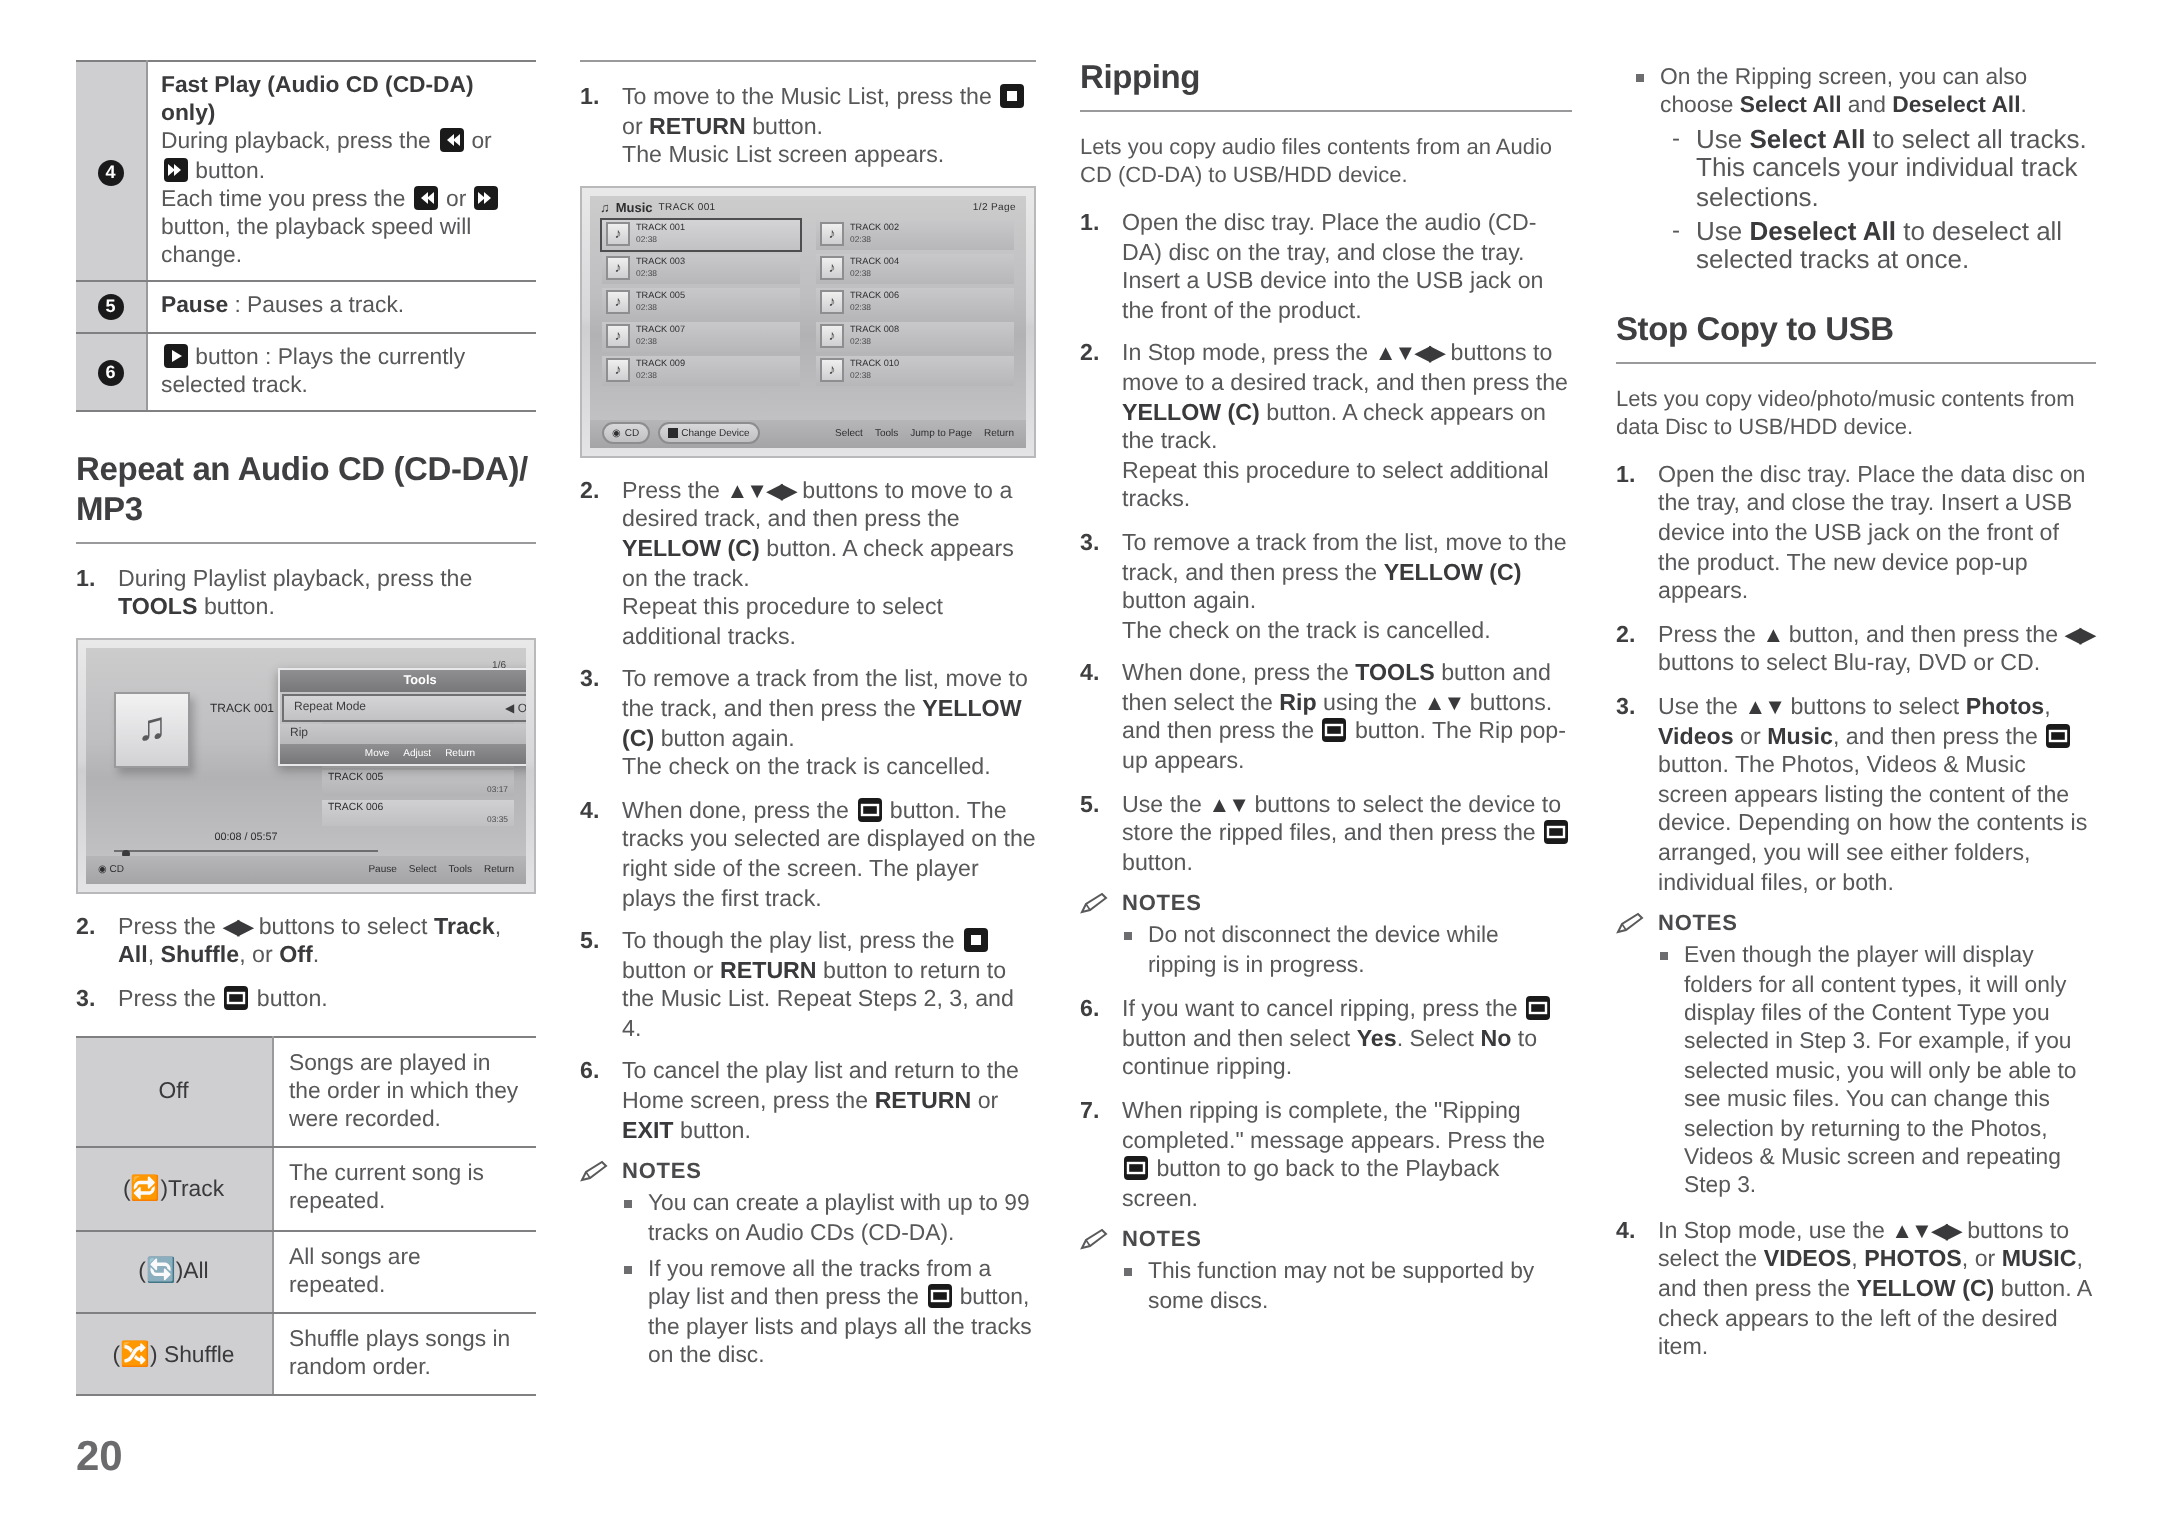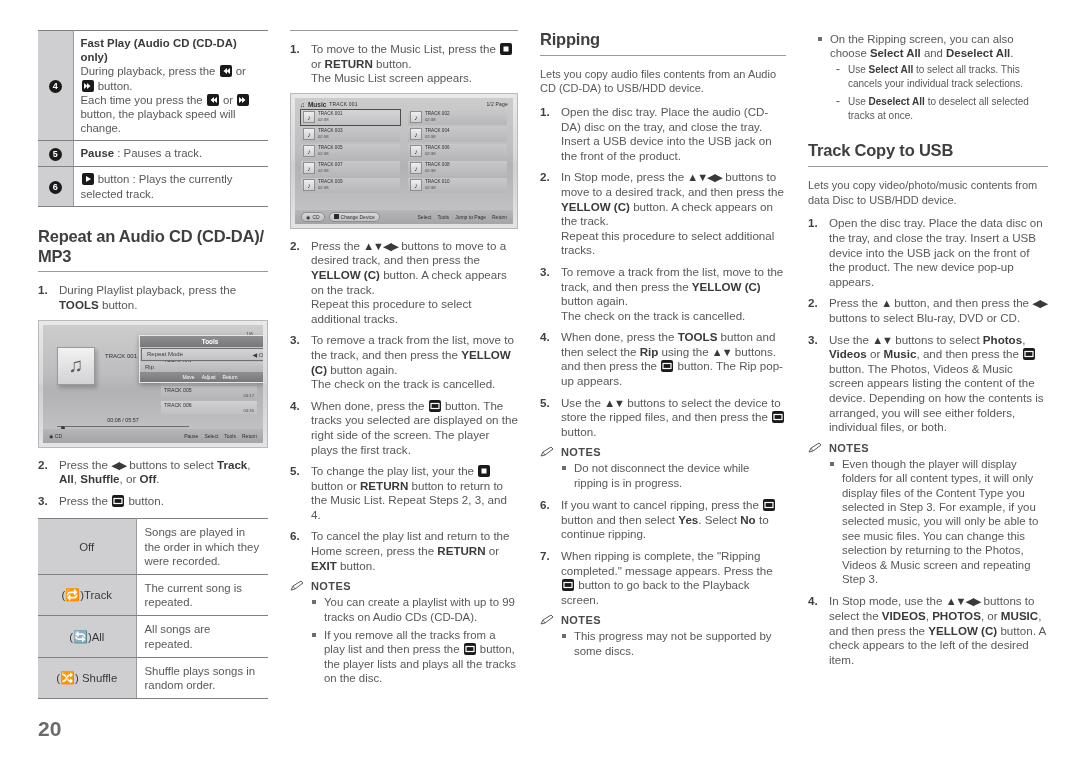--- a/index.html
+++ b/index.html
@@ -87,21 +87,21 @@
   }
   ul.notelist > li::before {
     content: "";
     position: absolute; left: 0; top: 5px;
     width: 4px; height: 4px; background: #6d6d6f;
   }
   ul.sublist { list-style: none; margin: 2px 0 0 0; padding: 0 0 0 4px; }
   ul.sublist > li {
     position: relative;
     padding-left: 14px;
-    font-size: 10px;
+    font-size: 13px;
     line-height: 14.4px;
     margin-bottom: 3px;
   }
   ul.sublist > li::before {
     content: "-";
     position: absolute; left: 2px; top: -1px;
     font-size: 12px; color: #58585a;
   }
 
   
@@ -534,21 +534,21 @@
         </li>
         <li>
           <span class="num">4.</span>
           <span>When done, press the </span><span class="keyico"><svg width="12" height="12">
                 <rect x="2" y="3.5" width="8" height="5" fill="none" stroke="#fff" stroke-width="1.2"></rect>
                 <path d="M3.5 6 h4" stroke="#1a1a1a" stroke-width="1.2"></path>
               </svg></span><span> button. The tracks you selected are displayed on the right side of the screen. The player plays the first track.</span>
         </li>
         <li>
           <span class="num">5.</span>
-          <span>To change the play list, your the </span><span class="keyico"><svg width="12" height="12">
+          <span>To though the play list, press the </span><span class="keyico"><svg width="12" height="12">
                 <rect x="3.5" y="3.5" width="5" height="5" fill="#fff"></rect>
               </svg></span><span> button or </span><b>RETURN</b><span> button to return to the Music List. Repeat Steps 2, 3, and 4.</span>
         </li>
         <li>
           <span class="num">6.</span>
           <span>To cancel the play list and return to the Home screen, press the </span><b>RETURN</b><span> or </span><b>EXIT</b><span> button.</span>
         </li>
       </ol>
 
       <div class="notes">
@@ -637,37 +637,37 @@
 
       <div class="notes">
         <div class="notes-hd">
           <span class="pencil"><svg width="15" height="12">
                 <path d="M1 10 L3 6 L11 1 L13 3 L5 9 Z" fill="none" stroke="#5a5a5c" stroke-width="1"></path>
                 <path d="M3 6 L5 9" stroke="#5a5a5c" stroke-width="0.8"></path>
               </svg></span>
           <span>NOTES</span>
         </div>
         <ul class="notelist">
-          <li><span>This progress may not be supported by some discs.</span></li>
+          <li><span>This function may not be supported by some discs.</span></li>
         </ul>
       </div>
     </div>
 
     <div class="col c4">
       <ul class="notelist" style="padding-left:10px; margin-top:2px;">
         <li>
           <span>On the Ripping screen, you can also choose </span><b>Select All</b><span> and </span><b>Deselect All</b><span>.</span>
           <ul class="sublist">
             <li><span>Use </span><b>Select All</b><span> to select all tracks. This cancels your individual track selections.</span></li>
             <li><span>Use </span><b>Deselect All</b><span> to deselect all selected tracks at once.</span></li>
           </ul>
         </li>
       </ul>
 
-      <h2 class="section" style="margin-top:18px">Track Copy to USB</h2>
+      <h2 class="section" style="margin-top:18px">Stop Copy to USB</h2>
       <div class="rule"></div>
       <p class="intro">Lets you copy video/photo/music contents from data Disc to USB/HDD device.</p>
 
       <ol class="steps">
         <li>
           <span class="num">1.</span>
           <span>Open the disc tray. Place the data disc on the tray, and close the tray. Insert a USB device into the USB jack on the front of the product. The new device pop-up appears.</span>
         </li>
         <li>
           <span class="num">2.</span>

